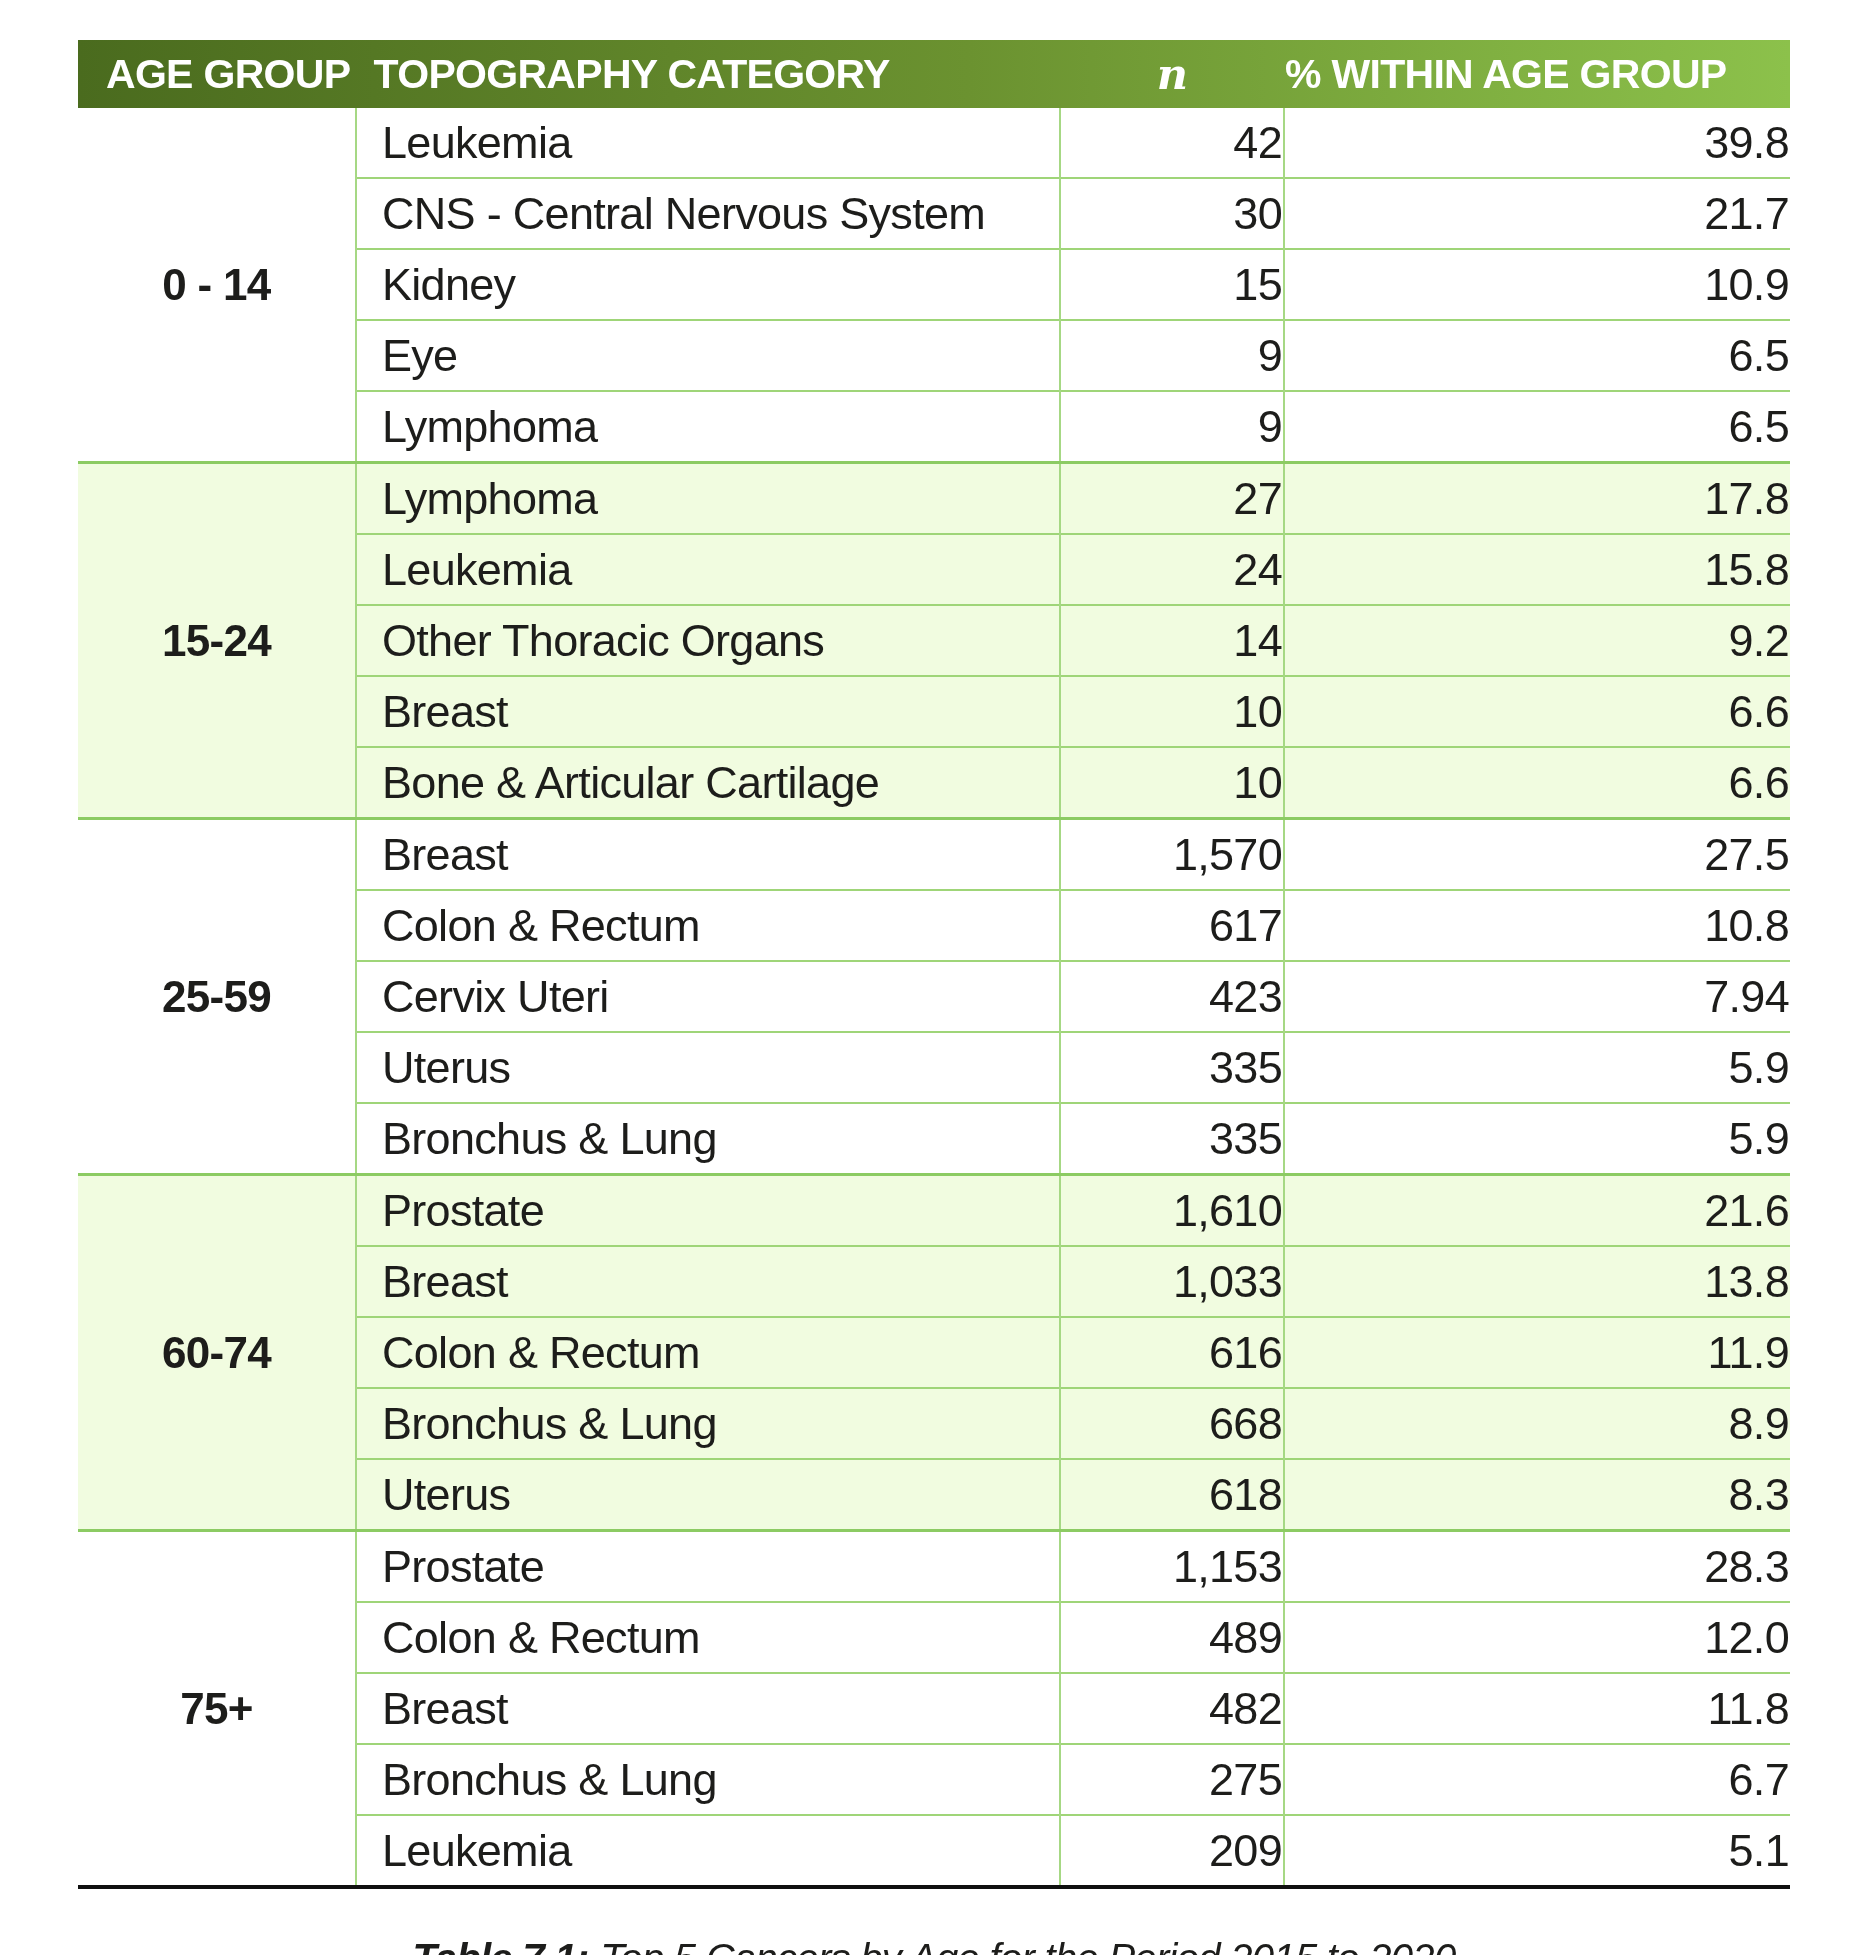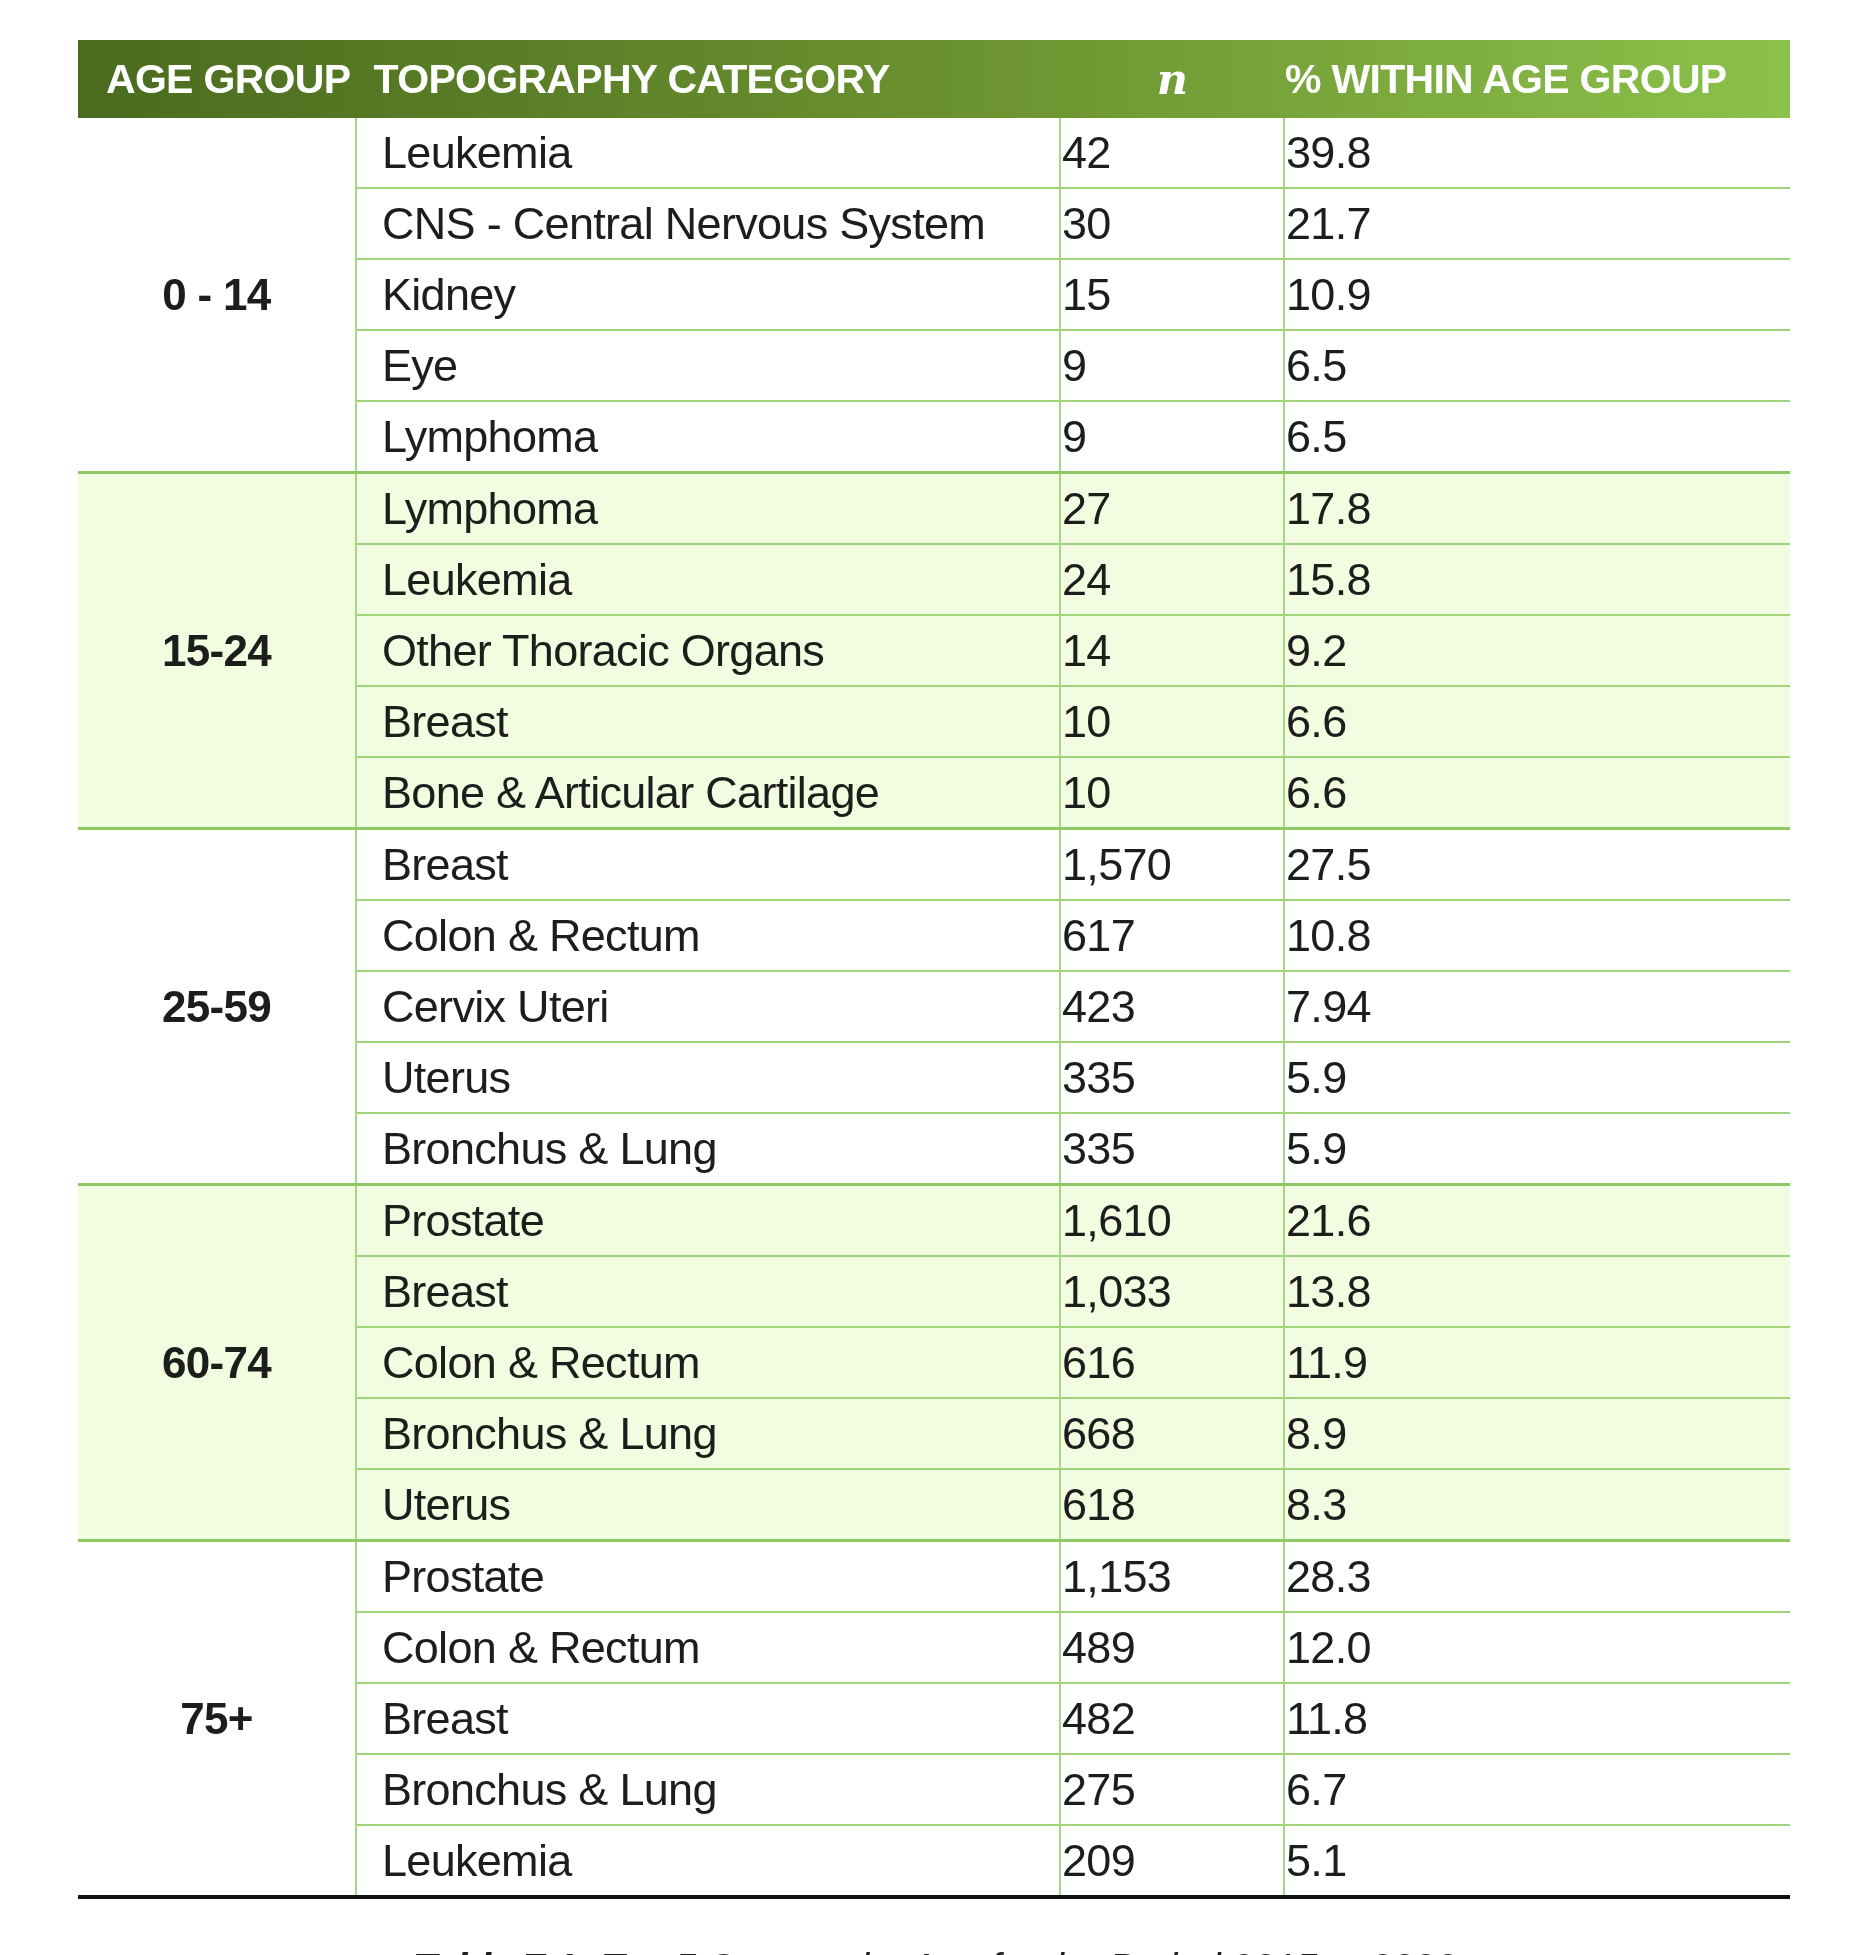--- a/index.html
+++ b/index.html
@@ -15,38 +15,38 @@
 
   table.cancer-table {
     border-collapse: collapse;
     table-layout: fixed;
     margin: 40px 0 0 78px;
     width: 1712px;
     border-bottom: 4.4px solid #101010;
   }
 
   thead tr {
-    height: 78px;
+    height: 68px;
     background: linear-gradient(90deg, #4a6b1e 0%, #6b9230 52%, #8cc14b 100%);
   }
   th {
     color: #ffffff;
     font-weight: bold;
     font-size: 41px;
     letter-spacing: -0.7px;
   }
   th.h-age  { text-align: left; padding-left: 28px; }
   th.h-topo { text-align: left; padding-left: 17.6px; }
   th.h-n    { font-family: "DejaVu Serif", serif; font-style: italic; font-size: 43px; text-align: center; }
   th.h-pct  { text-align: left; }
 
   tbody td { height: 67px; font-size: 45px; letter-spacing: -0.7px; }
   td.age  { text-align: center; font-weight: bold; font-size: 44px; }
   td.topo { padding-left: 25px; text-align: left; }
-  td.num, td.pct { text-align: left; margin-top: 40px; }
+  td.num, td.pct { text-align: right; margin-top: 40px; }
 
   tbody td.topo, tbody td.num, tbody td.pct { border-left: 2.2px solid #a6d884; }
   tbody tr + tr td { border-top: 2.2px solid #9fd578; }
   tr.group-start > td { border-top: 3.7px solid #8ccb63; }
   tbody.band td { background: #f1fce0; }
 
   .caption {
     width: 1712px;
     margin: 47px 0 0 78px;
     text-align: center;

